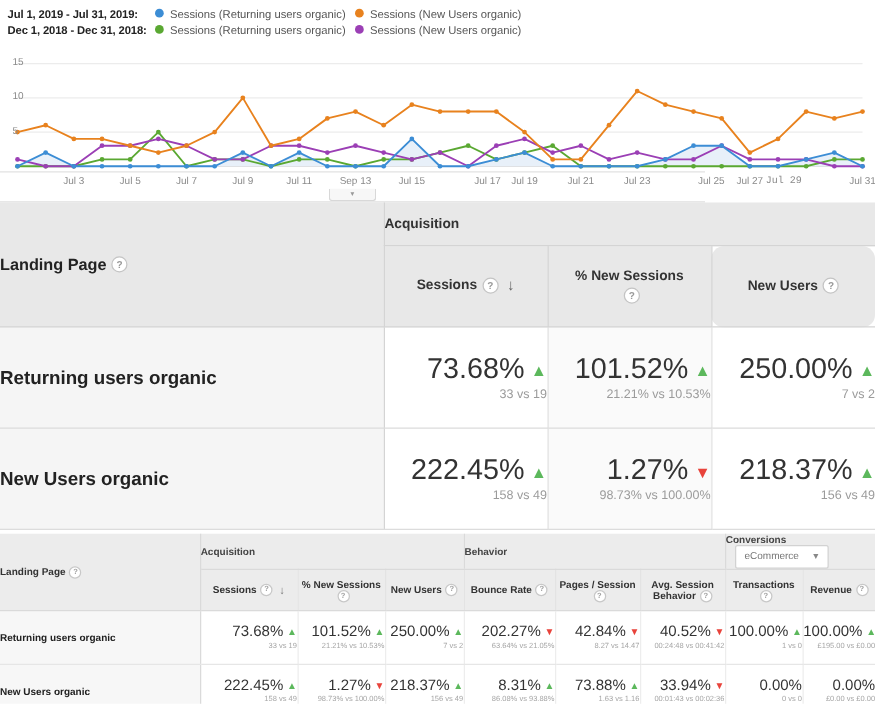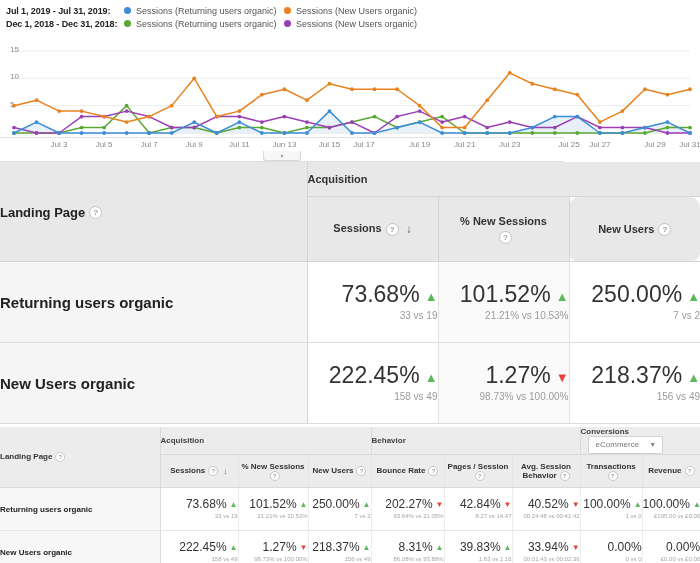--- a/index.html
+++ b/index.html
@@ -331,29 +331,29 @@
   <div class="ylabel" style="top: 67.6471px;">5</div>
       <div class="ylabel" style="top: 40.2941px;">10</div>
       <div class="ylabel" style="top: 12.9412px;">15</div>
     </div>
   <div class="xaxis" id="x-axis">
       <div class="xtick" style="left: 59.0667px;">Jul 3</div>
       <div class="xtick" style="left: 104.133px;">Jul 5</div>
       <div class="xtick" style="left: 149.2px;">Jul 7</div>
       <div class="xtick" style="left: 194.267px;">Jul 9</div>
       <div class="xtick" style="left: 239.333px;">Jul 11</div>
-      <div class="xtick" style="left: 284.4px;">Jun 13</div>
+      <div class="xtick" style="left: 284.4px;">Sep 13</div>
       <div class="xtick" style="left: 329.467px;">Jul 15</div>
-      <div class="xtick" style="left: 364px;">Jul 17</div>
+      <div class="xtick" style="left: 390px;">Jul 17</div>
       <div class="xtick" style="left: 419.6px;">Jul 19</div>
       <div class="xtick" style="left: 464.667px;">Jul 21</div>
       <div class="xtick" style="left: 509.733px;">Jul 23</div>
       <div class="xtick" style="left: 569px;">Jul 25</div>
       <div class="xtick" style="left: 599.867px;">Jul 27</div>
-      <div class="xtick" style="left: 655px;">Jul 29</div>
+      <div class="xtick" style="left: 627px; font-family: Liberation Mono, monospace;">Jul 29</div>
       <div class="xtick" style="left: 690px;">Jul 31</div>
     </div>
   <div class="handle-bar">
     <div class="handle">
       <span>▾</span>
     </div>
   </div>
   <div class="chart-divider"></div>
 
   <table class="big-table">
@@ -522,21 +522,21 @@
         </td>
         <td class="st-cell">
           <div class="st-pct nb"><span>218.37%</span><span class="arrow-s up">▲</span></div>
           <div class="st-sub">156 vs 49</div>
         </td>
         <td class="st-cell bdr">
           <div class="st-pct nb"><span>8.31%</span><span class="arrow-s up">▲</span></div>
           <div class="st-sub">86.08% vs 93.88%</div>
         </td>
         <td class="st-cell">
-          <div class="st-pct nb"><span>39.83%</span><span class="arrow-s up">▲</span></div>
+          <div class="st-pct nb"><span>73.88%</span><span class="arrow-s up">▲</span></div>
           <div class="st-sub">1.63 vs 1.16</div>
         </td>
         <td class="st-cell">
           <div class="st-pct nb"><span>33.94%</span><span class="arrow-s down">▼</span></div>
           <div class="st-sub">00:01:43 vs 00:02:36</div>
         </td>
         <td class="st-cell bdr">
           <div class="st-pct nb"><span>0.00%</span></div>
           <div class="st-sub">0 vs 0</div>
         </td>

